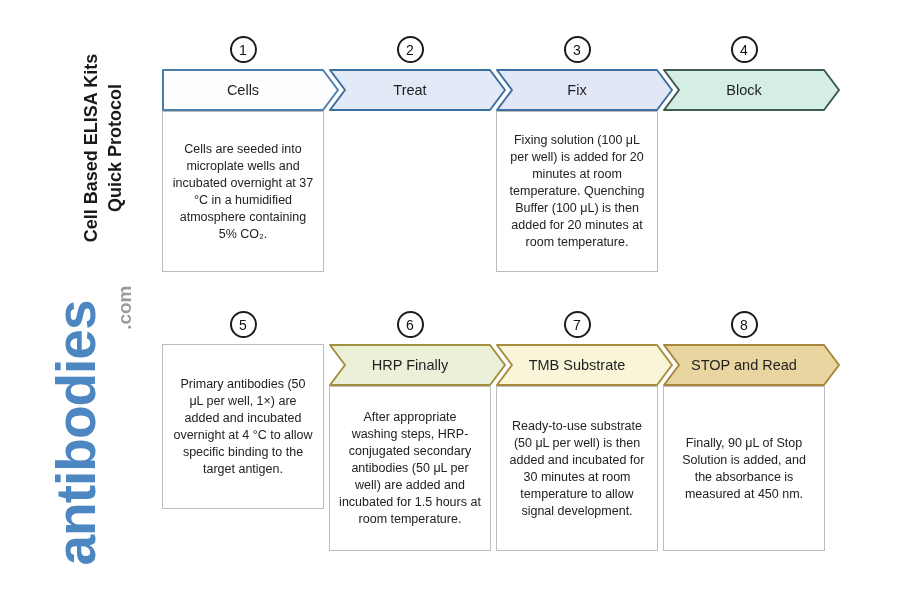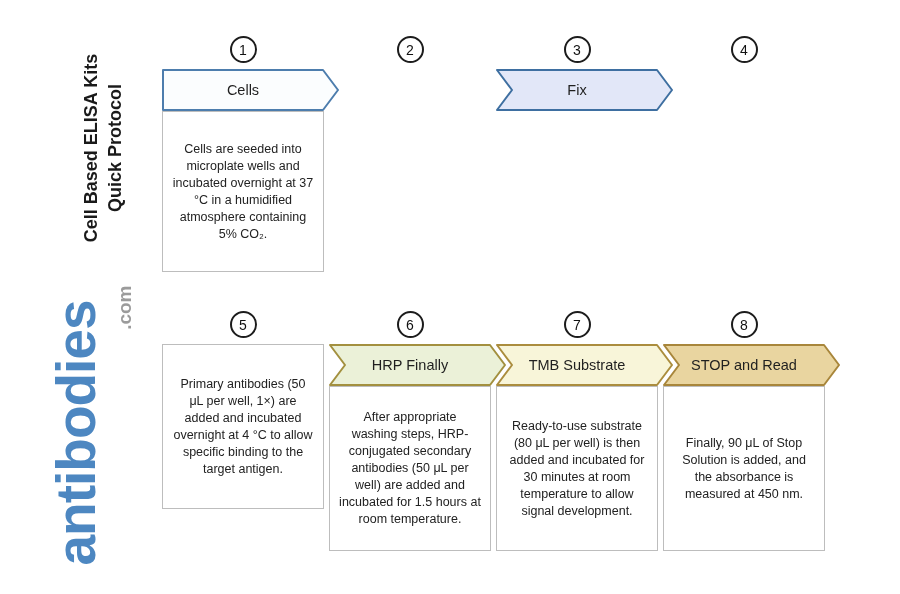--- a/index.html
+++ b/index.html
@@ -87,38 +87,53 @@
       </div>
       <div class="desc-box">
         <div class="desc">Cells are seeded into microplate wells and incubated overnight at 37 °C in a humidified atmosphere containing 5% CO₂.</div>
       </div>
     </div>
 
     <div class="col" style="--fill: #e2eaf8; --border: #3e6fa1;">
       <div class="circle">
           <span>2</span>
         </div>
+      <div class="arrow-wrap">
+        <svg width="177" height="42" viewBox="0 0 177 42">
+            <polygon points="1,1 161,1 176,21 161,41 1,41 16,21"></polygon>
+          </svg>
+        <div class="arrow-label">Treat</div>
+      </div>
     </div>
 
     <div class="col" style="--fill: #e2e7f8; --border: #3e6fa1;">
       <div class="circle">
           <span>3</span>
         </div>
       <div class="arrow-wrap">
         <svg width="177" height="42" viewBox="0 0 177 42">
             <polygon points="1,1 161,1 176,21 161,41 1,41 16,21"></polygon>
           </svg>
         <div class="arrow-label">Fix</div>
       </div>
+      <div class="desc-box">
+        <div class="desc">Fixing solution (100 μL per well) is added for 20 minutes at room temperature. Quenching Buffer (100 μL) is then added for 20 minutes at room temperature.</div>
+      </div>
     </div>
 
     <div class="col" style="--fill: #d5eee3; --border: #3c5b52;">
       <div class="circle">
           <span>4</span>
         </div>
+      <div class="arrow-wrap">
+        <svg width="177" height="42" viewBox="0 0 177 42">
+            <polygon points="1,1 161,1 176,21 161,41 1,41 16,21"></polygon>
+          </svg>
+        <div class="arrow-label">Block</div>
+      </div>
     </div>
 
   </div>
 
   <div class="flow-row row2">
 
     <div class="col" style="--fill: #e3f2e1; --border: #416b33;">
       <div class="circle">
           <span>5</span>
         </div>
@@ -146,21 +161,21 @@
       <div class="circle">
           <span>7</span>
         </div>
       <div class="arrow-wrap">
         <svg width="177" height="42" viewBox="0 0 177 42">
             <polygon points="1,1 161,1 176,21 161,41 1,41 16,21"></polygon>
           </svg>
         <div class="arrow-label">TMB Substrate</div>
       </div>
       <div class="desc-box">
-        <div class="desc">Ready-to-use substrate (80 μL per well) is then added and incubated for 30 minutes at room temperature to allow signal development.</div>
+        <div class="desc">Ready-to-use substrate (50 μL per well) is then added and incubated for 30 minutes at room temperature to allow signal development.</div>
       </div>
     </div>
 
     <div class="col" style="--fill: #e9d5a0; --border: #a8863b;">
       <div class="circle">
           <span>8</span>
         </div>
       <div class="arrow-wrap">
         <svg width="177" height="42" viewBox="0 0 177 42">
             <polygon points="1,1 161,1 176,21 161,41 1,41 16,21"></polygon>

